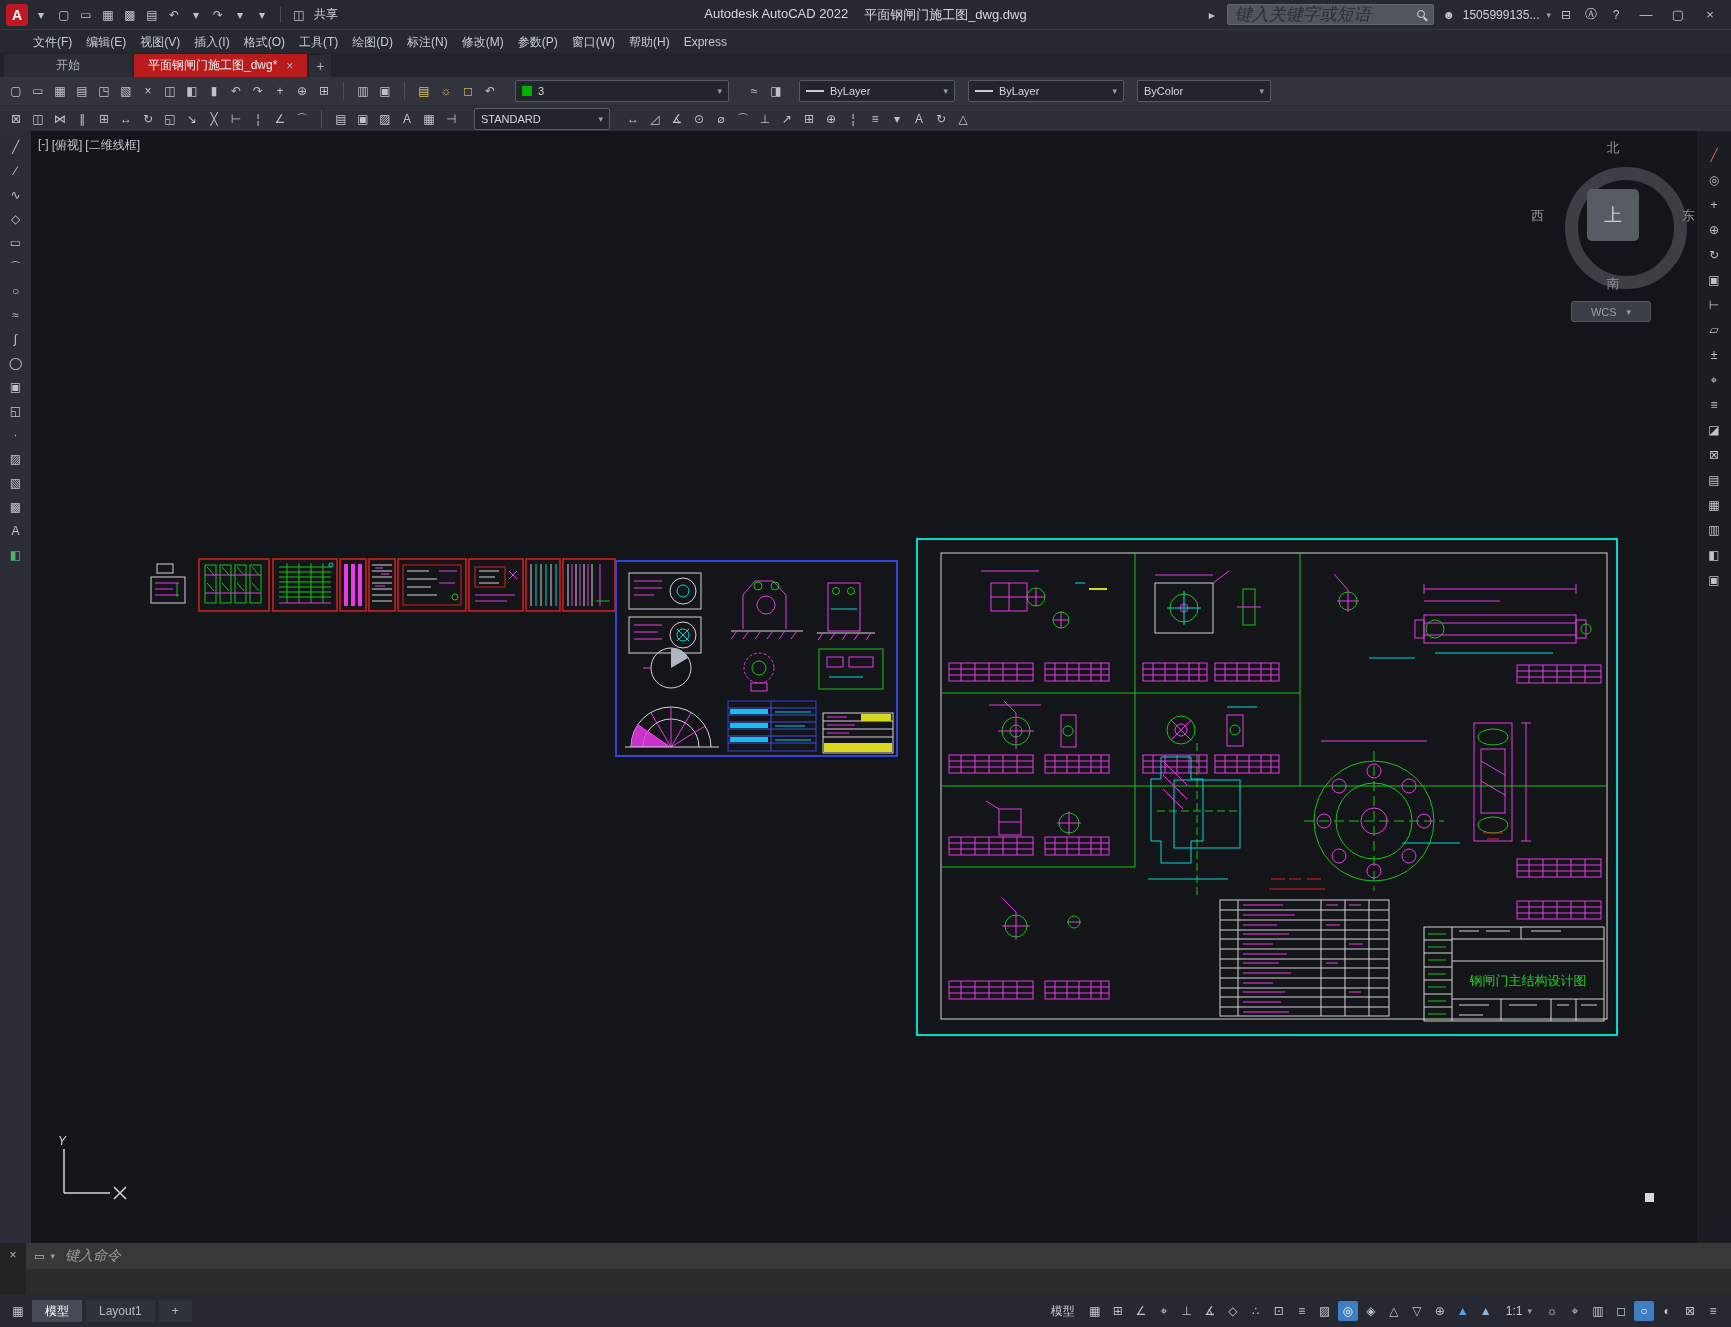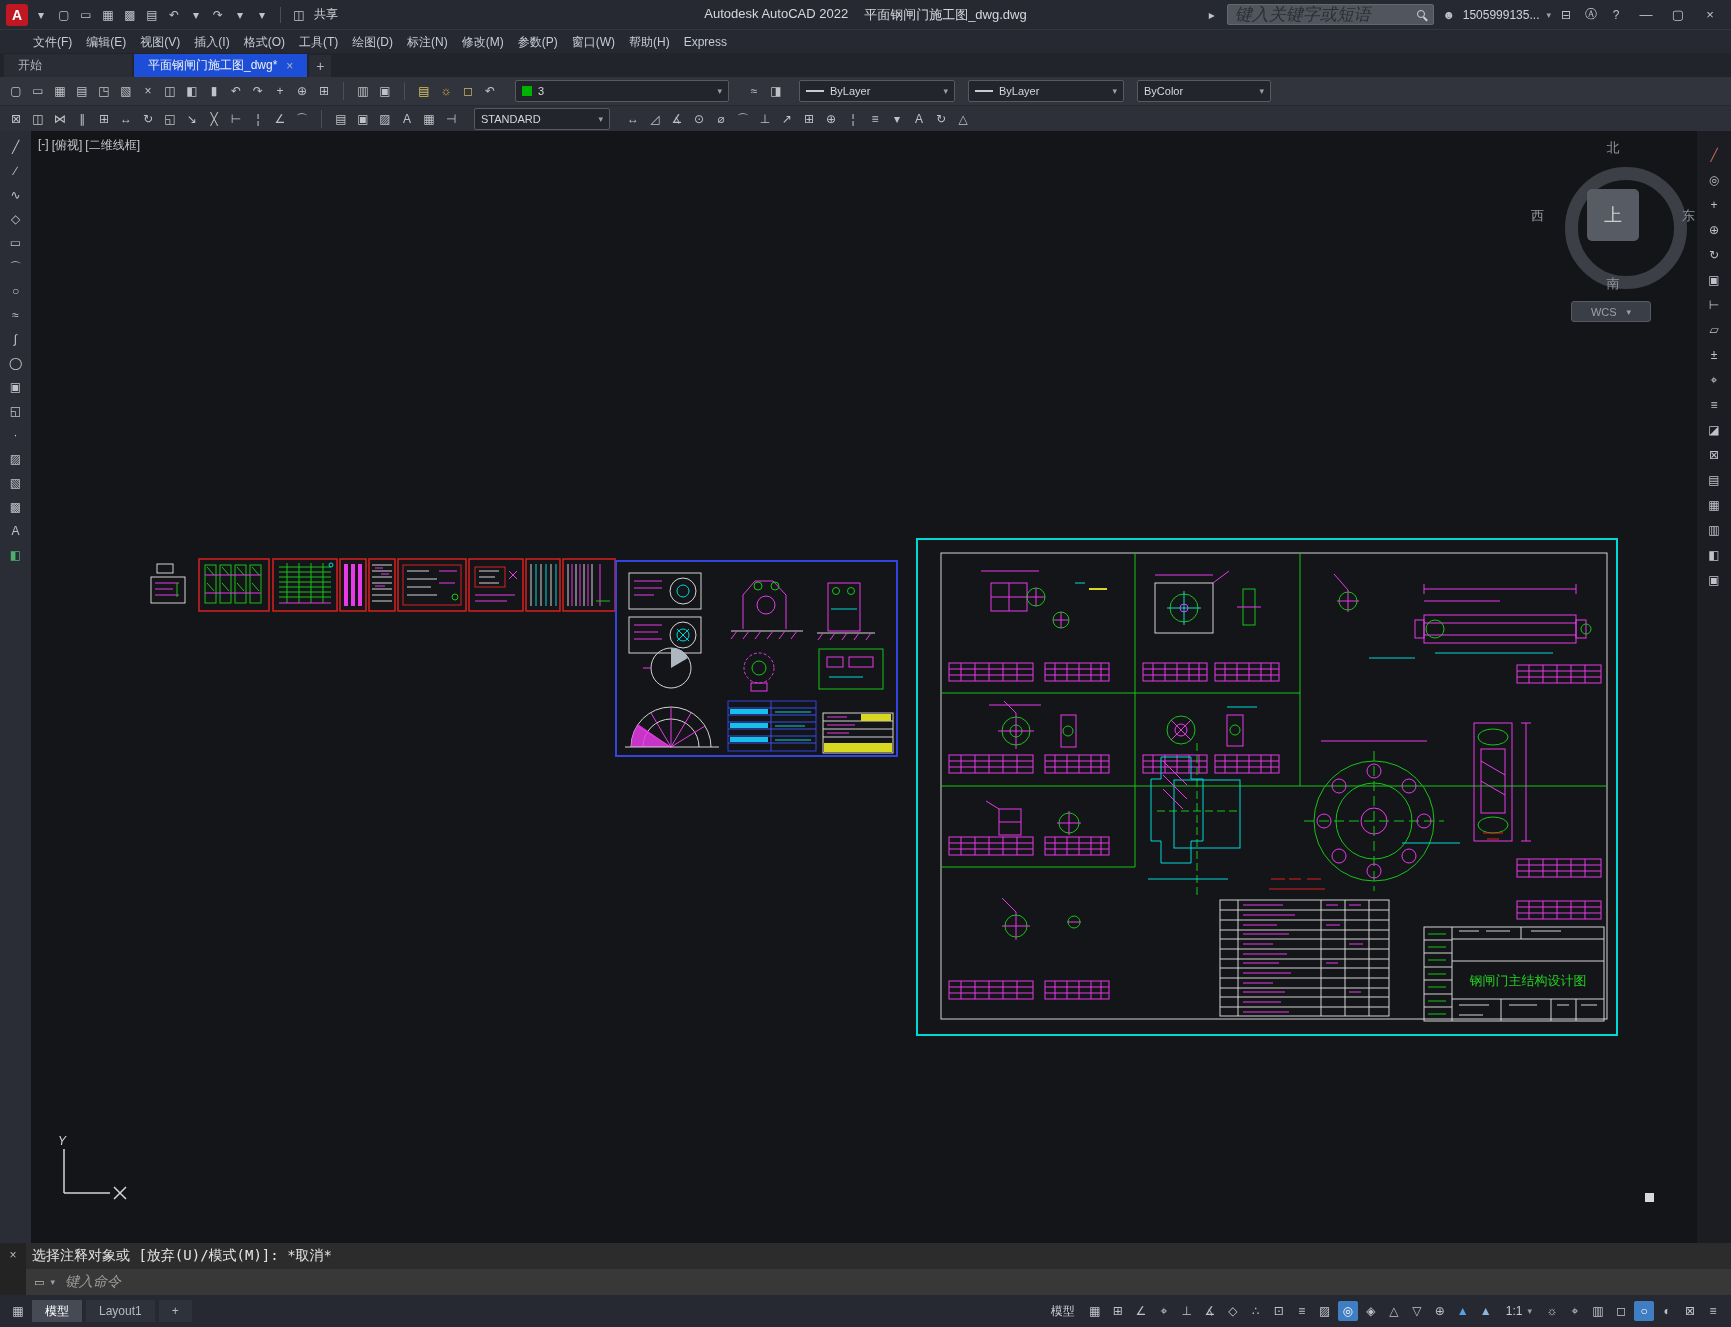--- a/index.html
+++ b/index.html
@@ -22,22 +22,22 @@
   .mag::before{content:"";position:absolute;width:6px;height:6px;border:1.5px solid #cfd3d9;border-radius:50%;left:1px;top:1px}
   .mag::after{content:"";position:absolute;width:5px;height:1.5px;background:#cfd3d9;transform:rotate(45deg);left:7px;top:9px}
   .user{display:flex;align-items:center;gap:4px;font-size:12px;color:#cfd3d9}
   .winbtn{width:30px;height:29px;border-radius:0;font-size:13px}
   
   .menubar{position:absolute;top:29px;left:0;right:0;height:24px;background:#262932;border-top:1px solid #32363e;display:flex;align-items:stretch;padding-left:26px}
   .menu-item{padding:0 11px;font-size:12px;color:#d4d7db;display:flex;align-items:center;height:auto}
   
   .filetabs{position:absolute;top:53px;left:0;right:0;height:24px;background:#21242b;display:flex;align-items:flex-end;padding-left:4px}
   .ftab{height:23px;display:flex;align-items:center;padding:0 14px;font-size:12px;color:#aeb3ba;background:#2a2d35;margin-right:2px;gap:9px}
-  .ftab.start{width:100px;}
-  .ftab.active{background:#1d4ed8;color:#eceef0}
+  .ftab.start{width:100px;justify-content:center}
+  .ftab.active{background:#b91c1c;color:#eceef0}
   .ftab .x{color:#aeb3ba;font-size:12px}
   .ftab-add{width:22px;height:22px;display:flex;align-items:center;justify-content:center;color:#aeb3ba;background:#2a2d35;font-size:14px}
   
   .ribbon{position:absolute;left:0;right:0;display:flex;align-items:center;padding:0 6px;gap:3px}
   .r1{top:77px;height:28px;background:#31343c}
   .r2{top:105px;height:26px;background:#2d3038;border-top:1px solid #262932}
   .icgroup{display:flex;align-items:center;gap:2px}
   .sep{width:1px;height:18px;background:#4a4e56;margin:0 6px}
   .dd{height:20px;background:#22252b;border:1px solid #565a62;border-radius:2px;display:flex;align-items:center;padding:0 6px;gap:6px;font-size:11px;color:#d4d7db}
   .dd .crt{margin-left:auto}
@@ -622,21 +622,20 @@
     <div class="ic">▤</div>
     <div class="ic">▦</div>
     <div class="ic">▥</div>
     <div class="ic">◧</div>
     <div class="ic">▣</div>
   </div>
 
 <div class="cmd">
   <div class="cmd-gutter">×</div>
   <div class="cmd-rows">
-    <div class="cmd-history">选择注释对象或 [放弃(U)/模式(M)]: *取消*</div>
     <div class="cmd-input">
       <div class="cmd-icon">
         <span>▭</span>
         <span class="crt">▾</span>
       </div>
       <div class="cmd-prompt">键入命令</div>
     </div>
   </div>
 </div>
 

